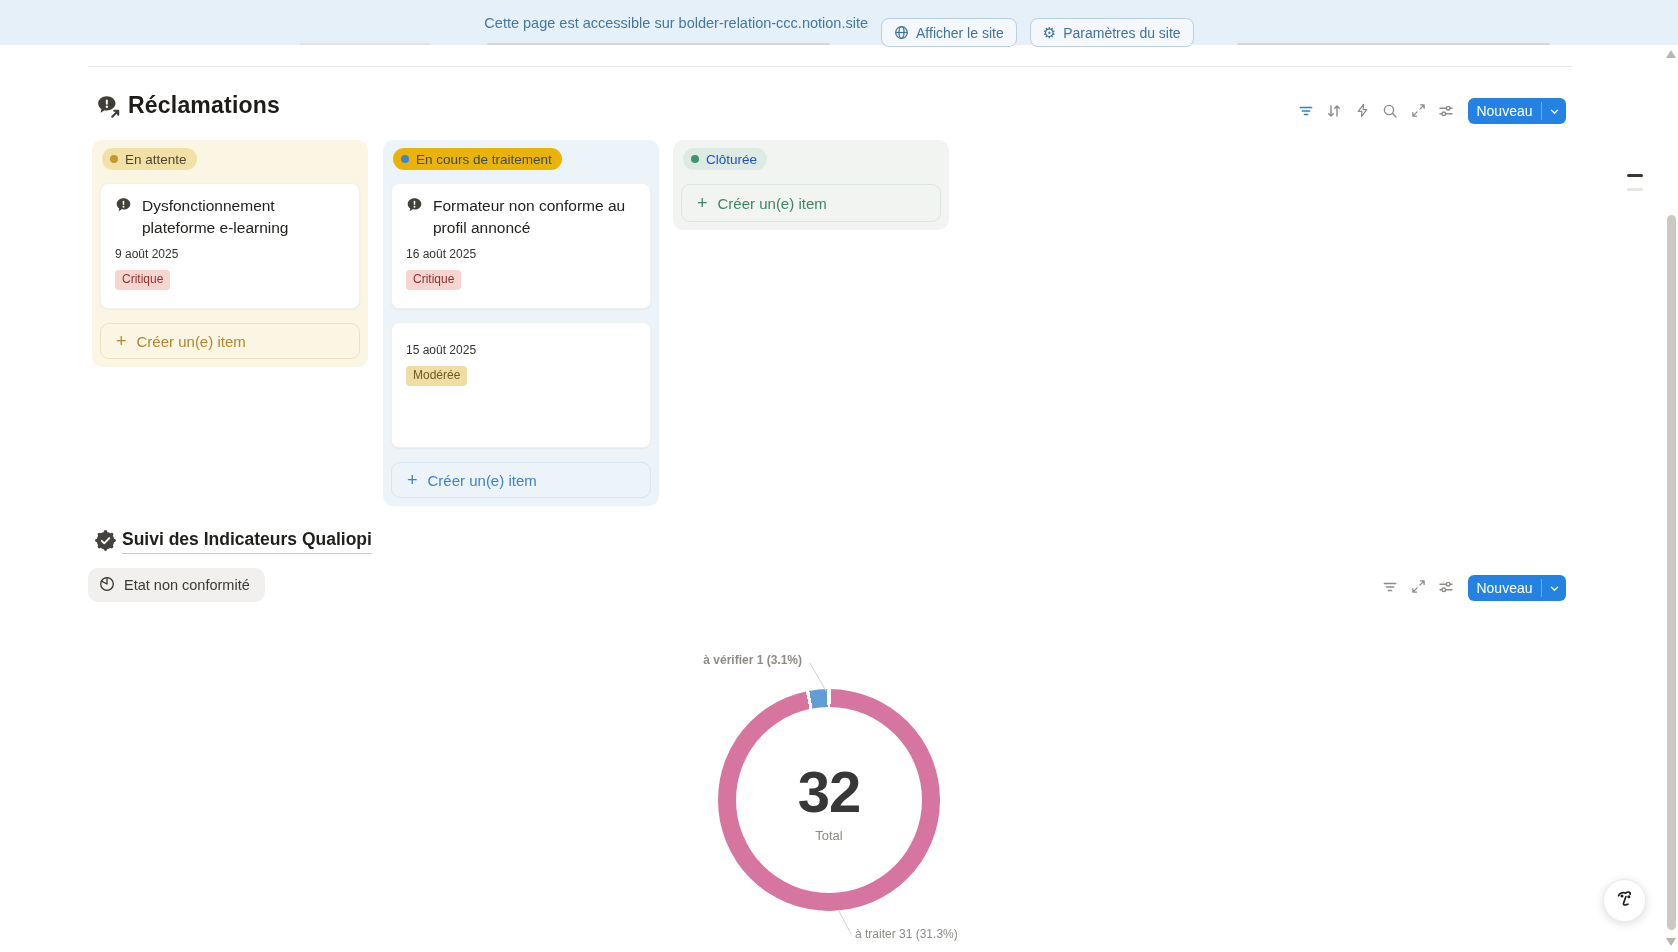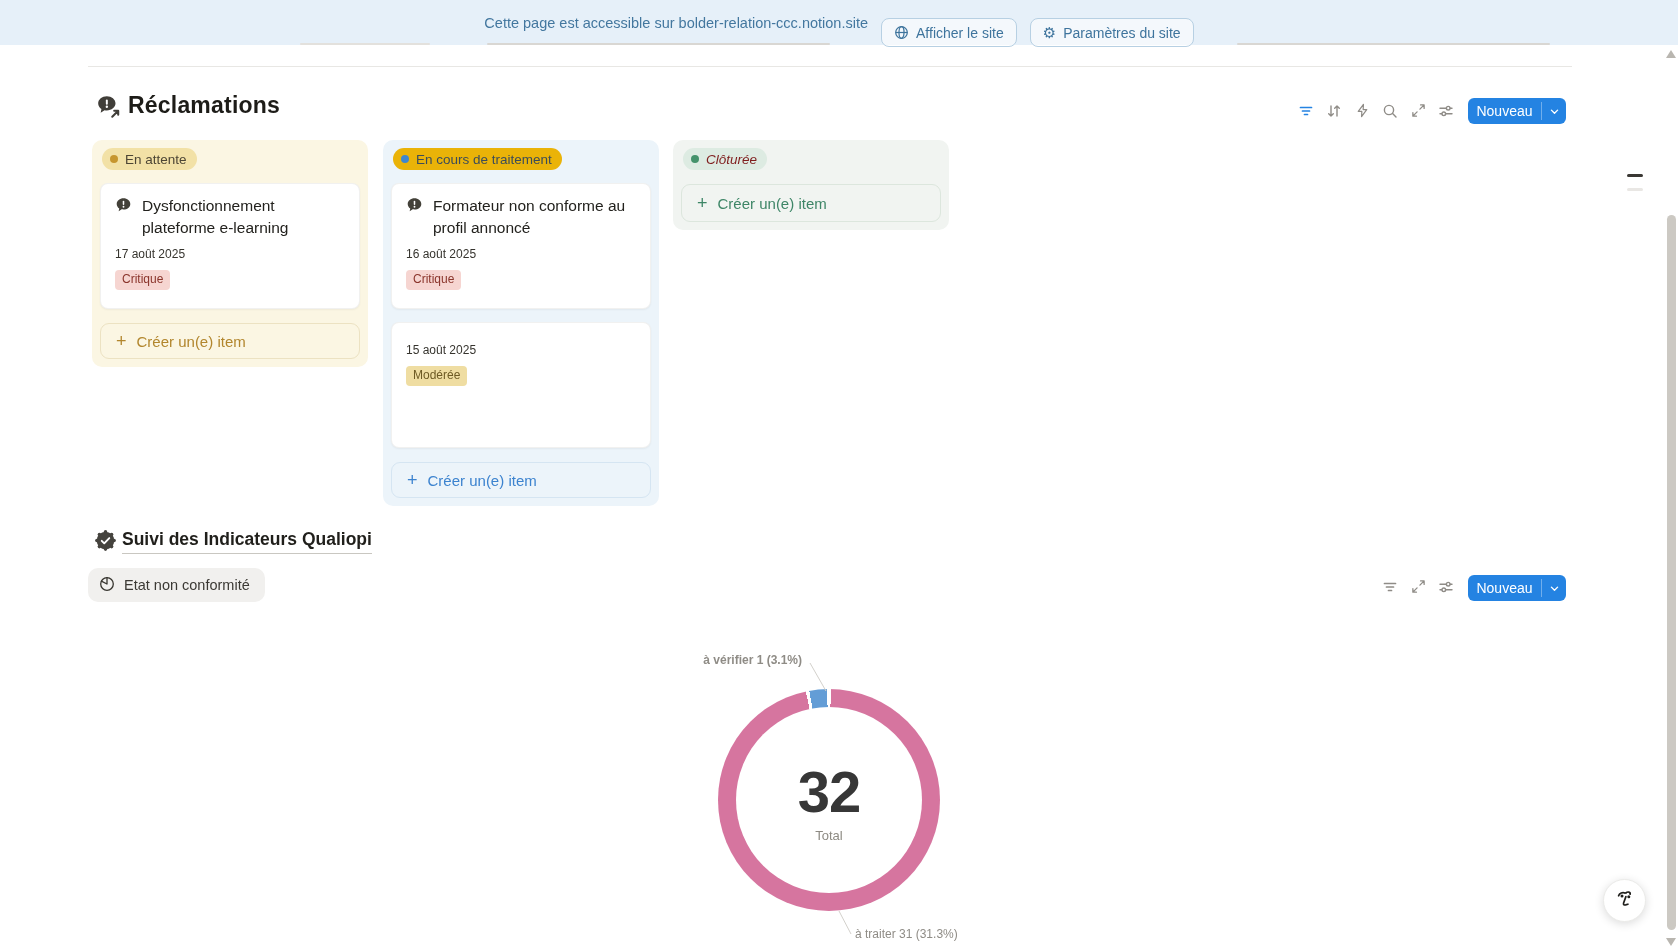--- a/index.html
+++ b/index.html
@@ -45,21 +45,21 @@
   
   .column { position:absolute; top:140px; width:276px; border-radius:10px; padding:6px 8px 8px 8px; }
   .col-yellow { left:92px;  background:#fbf6e3; }
   .col-blue   { left:383px; background:#ecf4fa; }
   .col-green  { left:673px; background:#f1f4f1; }
   .pill { display:inline-flex; align-items:center; gap:7px; height:22px; padding:0 10px 0 8px;
     border-radius:12px; font-size:13.5px; font-weight:500; margin:2px 0 0 2px; }
   .pill .dot { width:8px; height:8px; border-radius:50%; }
   .pill-yellow { background:#f2e1a6; color:#4c4534; } .pill-yellow .dot { background:#c6962f; }
   .pill-blue   { background:#eab308; color:#3c4c59; } .pill-blue .dot { background:#3e87cf; }
-  .pill-green  { background:#ddebe2; color:#7f1d1d;font-style:italic; } .pill-green .dot { background:#44926b; }
+  .pill-green  { background:#ddebe2; color:#1d4ed8; } .pill-green .dot { background:#44926b; }
   .card { width:260px; height:126px; background:#fff; border-radius:8px; margin-top:13px;
     padding:11px 14px; border:1px solid rgba(55,53,47,.07);
     box-shadow:0 1px 2px rgba(15,15,15,.05); cursor:pointer; }
   .card-head { display:flex; gap:10px; align-items:flex-start; }
   .card-head svg { flex:none; margin-top:2px; }
   .card-title { font-size:15.5px; font-weight:500; line-height:1.4; color:#23221e; }
   .card-date { font-size:12px; color:#36342e; margin:9px 0 0 0; }
   .tag { display:inline-block; margin-top:9px; padding:2px 7px; border-radius:4px;
     font-size:12px; line-height:1.3; }
   .tag-red    { background:#f6d5d1; color:#8a342b; }
@@ -200,21 +200,21 @@
       <div class="card-head">
         <span>
           <svg width="17" height="17" viewBox="0 0 20 20">
               <path d="M10 1.5C5.6 1.5 2 4.4 2 8.1c0 2.2 1.2 4.1 3 5.3l-.7 3.4 3.6-2.3c.7.1 1.4.2 2.1.2 4.4 0 8-2.9 8-6.6s-3.6-6.6-8-6.6z" fill="#434139"></path>
               <rect x="9.1" y="4.5" width="1.8" height="5" rx=".9" fill="#fff"></rect>
               <circle cx="10" cy="11.4" r="1.1" fill="#fff"></circle>
             </svg>
         </span>
         <span class="card-title">Dysfonctionnement plateforme e-learning</span>
       </div>
-      <div class="card-date">17 août 2025</div>
+      <div class="card-date">9 août 2025</div>
       <span class="tag tag-red">Critique</span>
     </div>
     <button class="create-btn create-y">
       <span class="plus">+</span>
       <span>Créer un(e) item</span>
     </button>
   </div>
 
   <div class="column col-blue">
     <span class="pill pill-blue">

